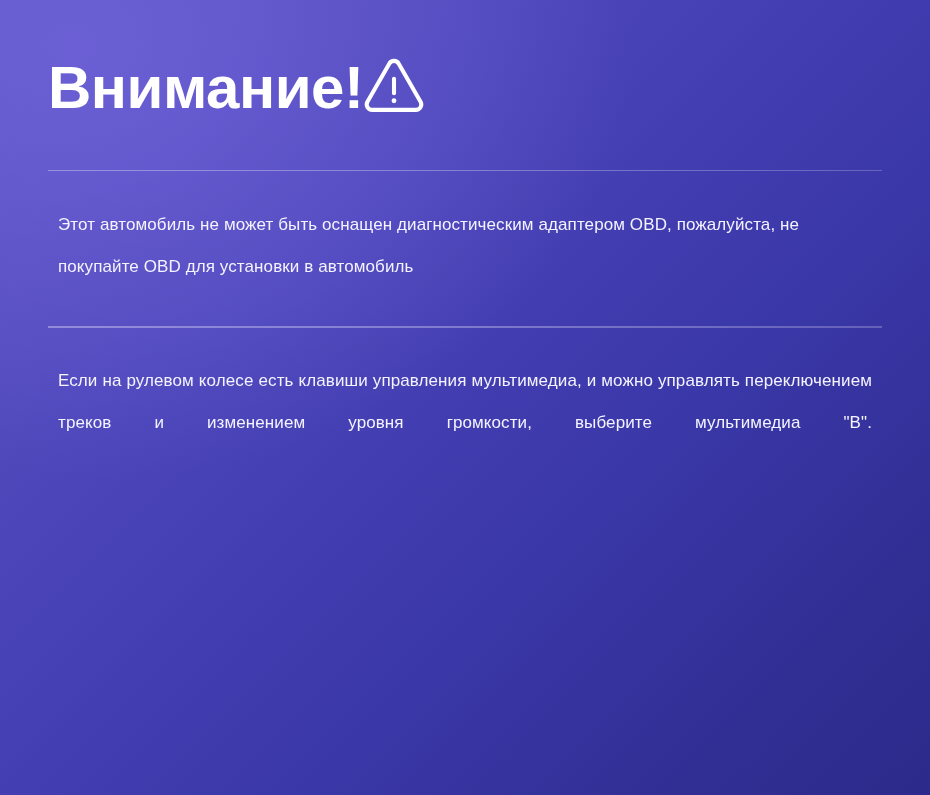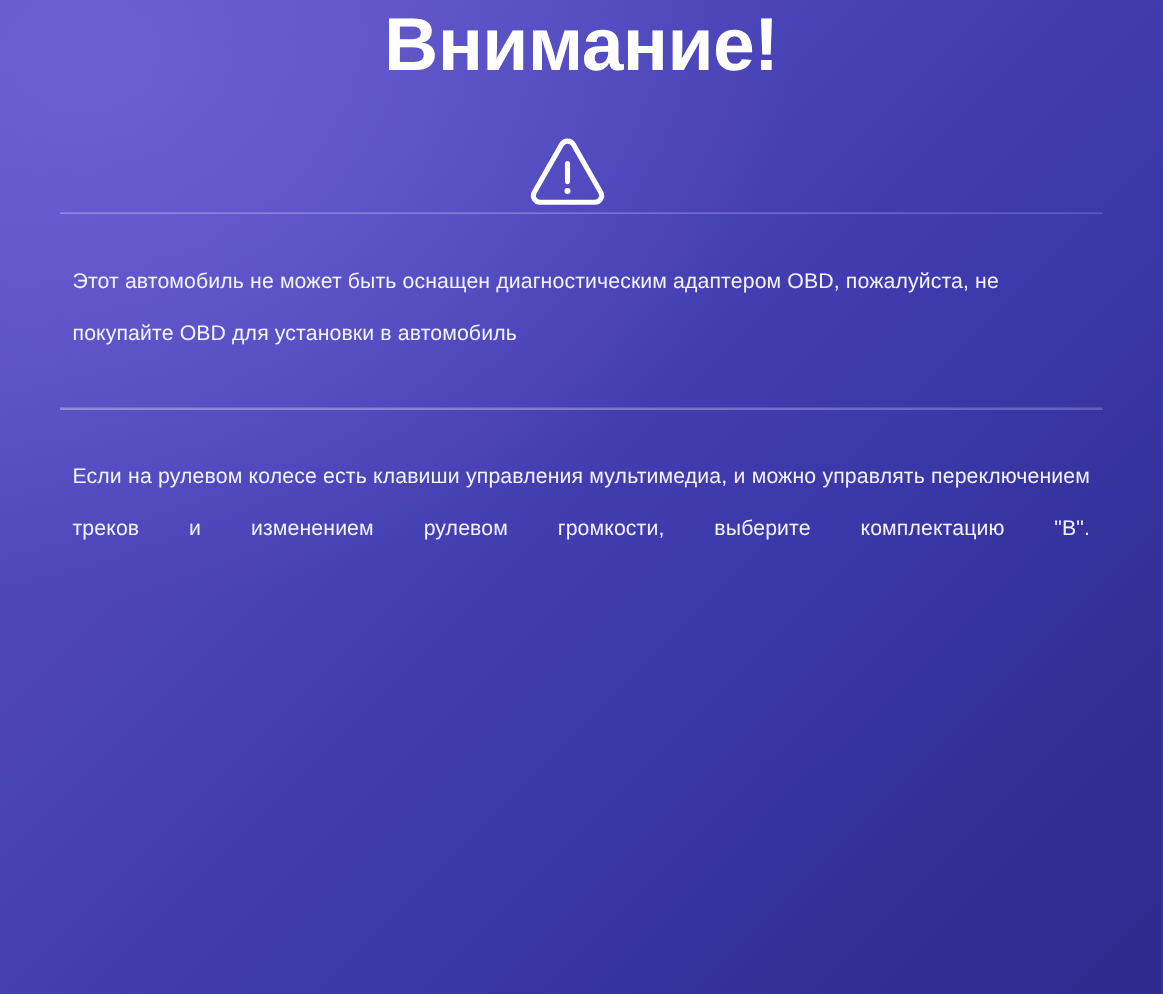--- a/index.html
+++ b/index.html
@@ -26,22 +26,20 @@
     padding: 0 48px;
     color: #ffffff;
   }
 
   
   .notice-header {
     position: relative;
     height: 170px;
     display: flex;
     align-items: center;
-    justify-content: space-between;
-    flex-direction: column;
   }
 
   .notice-title {
     font-size: 60px;
     line-height: 1;
     font-weight: 700;
     letter-spacing: -0.5px;
     color: #ffffff;
     margin: 0;
     padding-top: 6px;
@@ -119,16 +117,16 @@
   <div class="section section-1">
     <p class="section-body">Этот автомобиль не может быть оснащен диагностическим адаптером OBD, пожалуйста, не покупайте OBD для установки в автомобиль</p>
   </div>
 
   <hr class="divider">
 
 
   <hr class="divider">
 
   <div class="section section-3">
-    <p class="section-body justified">Если на рулевом колесе есть клавиши управления мультимедиа, и можно управлять переключением треков и изменением рулевом громкости, выберите комплектацию "B".</p>
+    <p class="section-body justified">Если на рулевом колесе есть клавиши управления мультимедиа, и можно управлять переключением треков и изменением уровня громкости, выберите мультимедиа "B".</p>
   </div>
 
 </div>
 
 </body></html>

